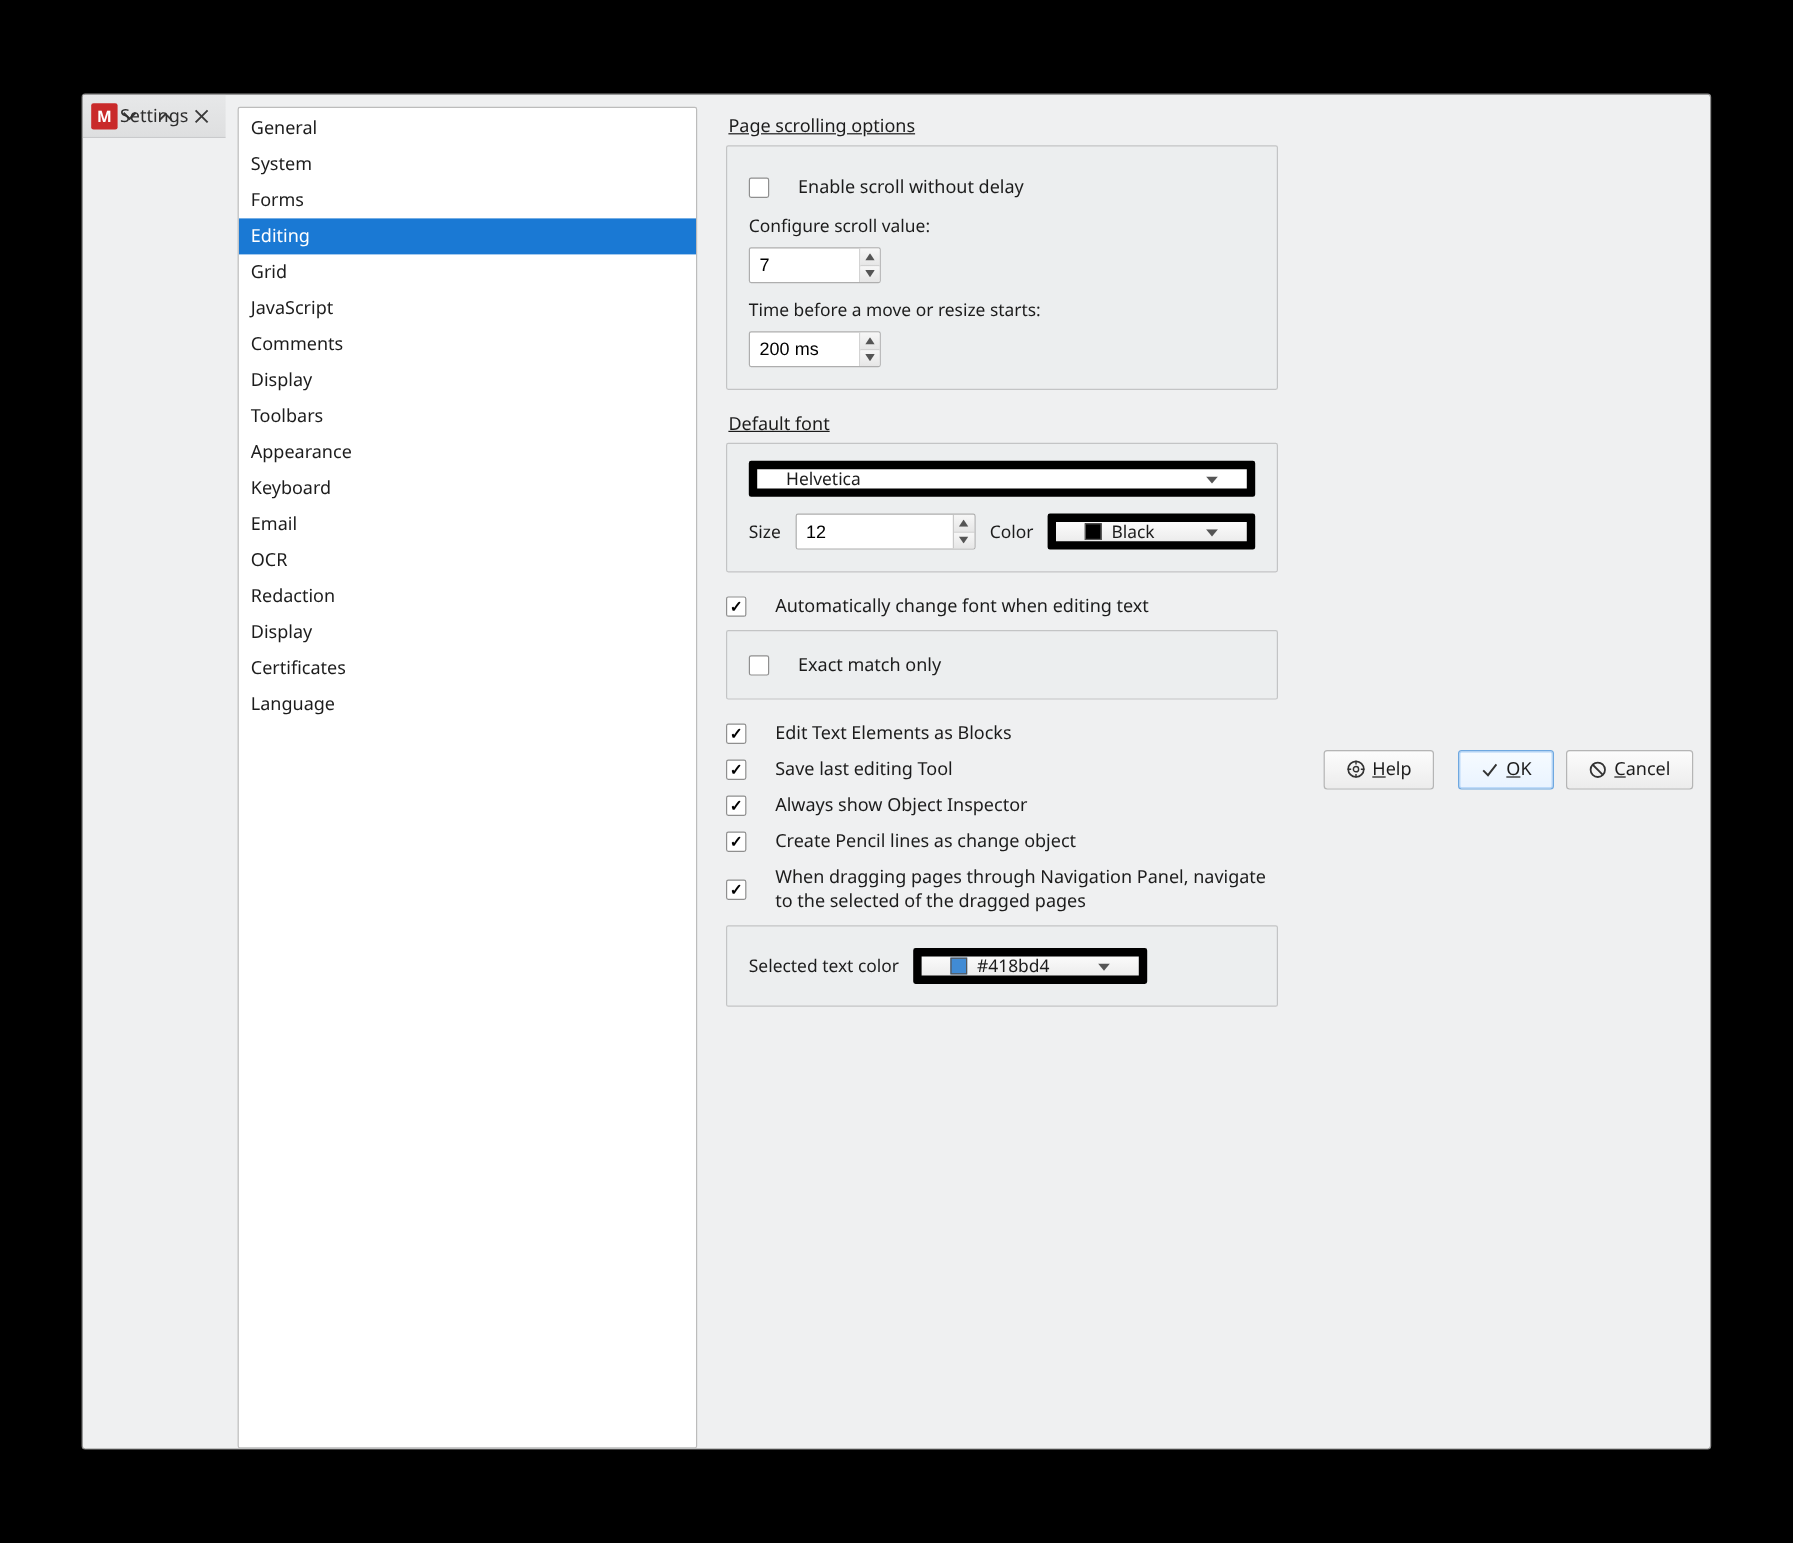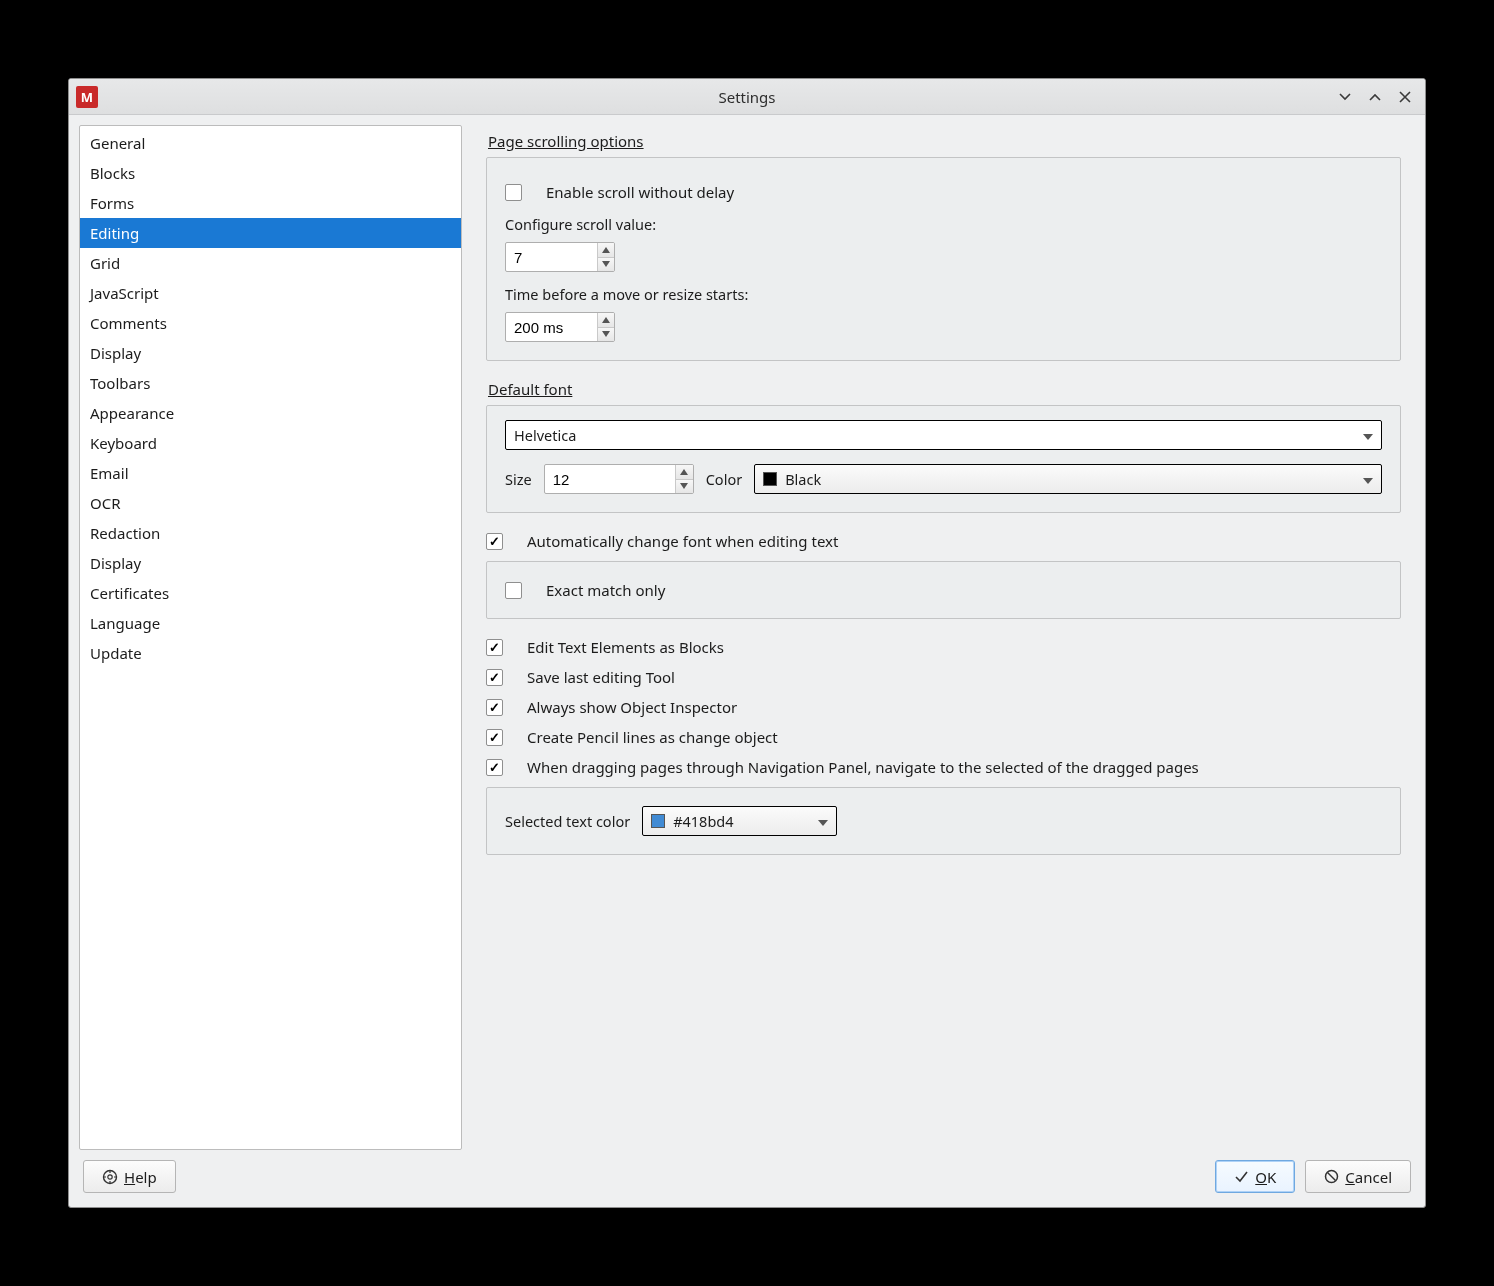--- a/index.html
+++ b/index.html
@@ -16,21 +16,21 @@
     justify-content: center;
   }
   .window {
     width: 1358px;
     height: 1130px;
     background: #eff0f1;
     border: 1px solid #8e8e8e;
     border-radius: 3px;
     box-shadow: 0 4px 24px rgba(0,0,0,0.5);
     display: flex;
-    flex-direction: column;
+    flex-direction: row;
     overflow: hidden;
   }
   
   .titlebar {
     height: 36px;
     background: linear-gradient(#e7e8e9,#dedfe0);
     border-bottom: 1px solid #c9cacc;
     display: flex;
     align-items: center;
     position: relative;
@@ -162,26 +162,26 @@
   .spinbtn {
     flex:1;
     display:flex;align-items:center;justify-content:center;
     background:linear-gradient(#f7f7f7,#e6e6e6);
     cursor:pointer;
   }
   .spinbtn:first-child { border-bottom:1px solid #c9c9c9; }
   .spinbtn svg { width:8px;height:6px; }
   .combo {
     height:30px;
-    border:1px solid #000000;
+    border:7px solid #000000;
     background:linear-gradient(#fbfbfb,#ececec);
     border-radius:2px;
     display:flex;
     align-items:center;
-    padding:0 8px;
+    padding:0 24px;
     cursor:pointer;
     position:relative;
   }
   .combo.white { background:#fff; }
   .combo .arrow {
     margin-left:auto;
   }
   .combo .arrow svg { width:10px;height:7px; }
   .swatch {
     width:14px;height:14px;
@@ -245,37 +245,36 @@
             <path d="M2 2l10 10M12 2L2 12" fill="none" stroke="#3a3a3a" stroke-width="1.6"></path>
           </svg>
       </div>
     </div>
   </div>
 
   <div class="body">
 
     <div class="sidebar">
       <div class="side-item">General</div>
-      <div class="side-item">Blocks</div>
+      <div class="side-item">System</div>
       <div class="side-item">Forms</div>
       <div class="side-item selected">Editing</div>
       <div class="side-item">Grid</div>
       <div class="side-item">JavaScript</div>
       <div class="side-item">Comments</div>
       <div class="side-item">Display</div>
       <div class="side-item">Toolbars</div>
       <div class="side-item">Appearance</div>
       <div class="side-item">Keyboard</div>
       <div class="side-item">Email</div>
       <div class="side-item">OCR</div>
       <div class="side-item">Redaction</div>
       <div class="side-item">Display</div>
       <div class="side-item">Certificates</div>
       <div class="side-item">Language</div>
-      <div class="side-item">Update</div>
     </div>
 
     <div class="content">
 
       <div class="section-label">Page scrolling options</div>
       <div class="groupbox">
         <div class="chkrow">
           <div class="chk"></div>
           <span>Enable scroll without delay</span>
         </div>

